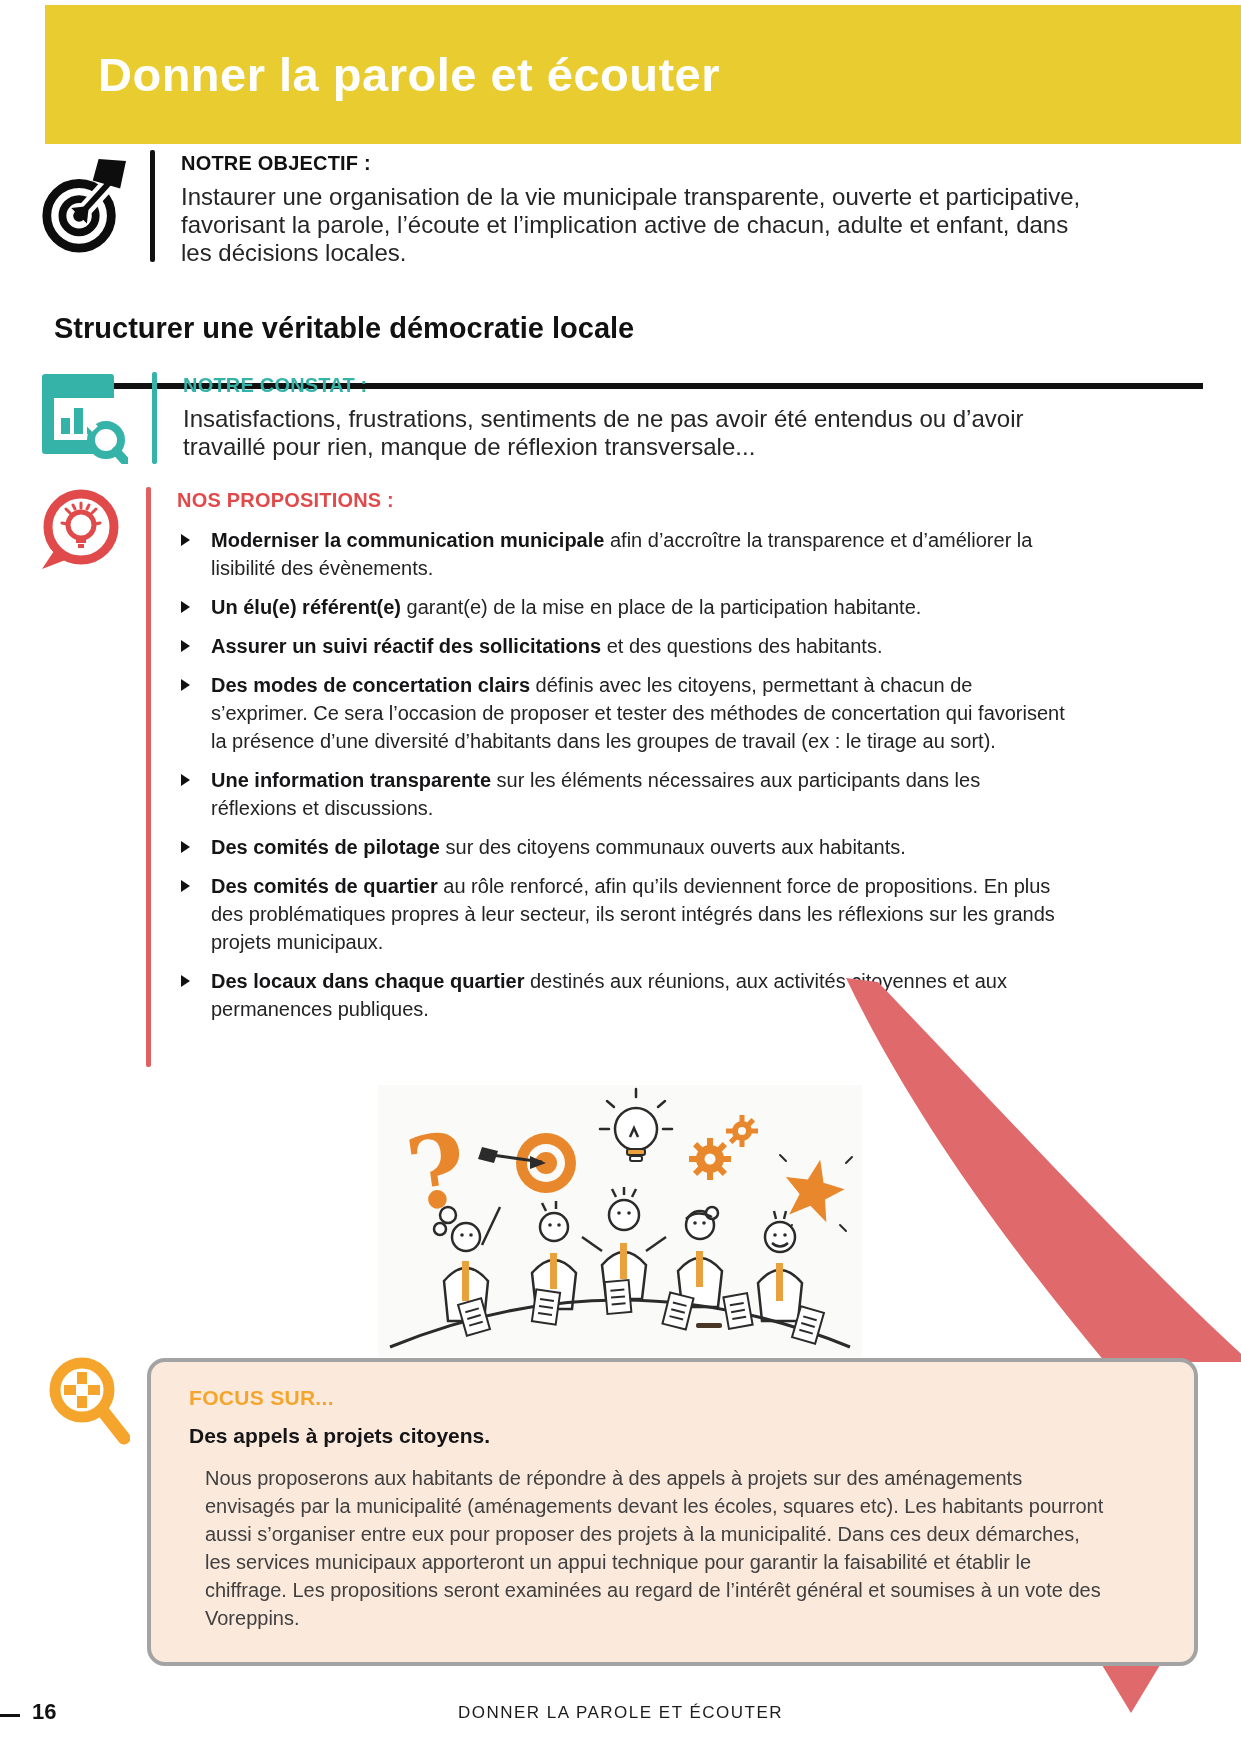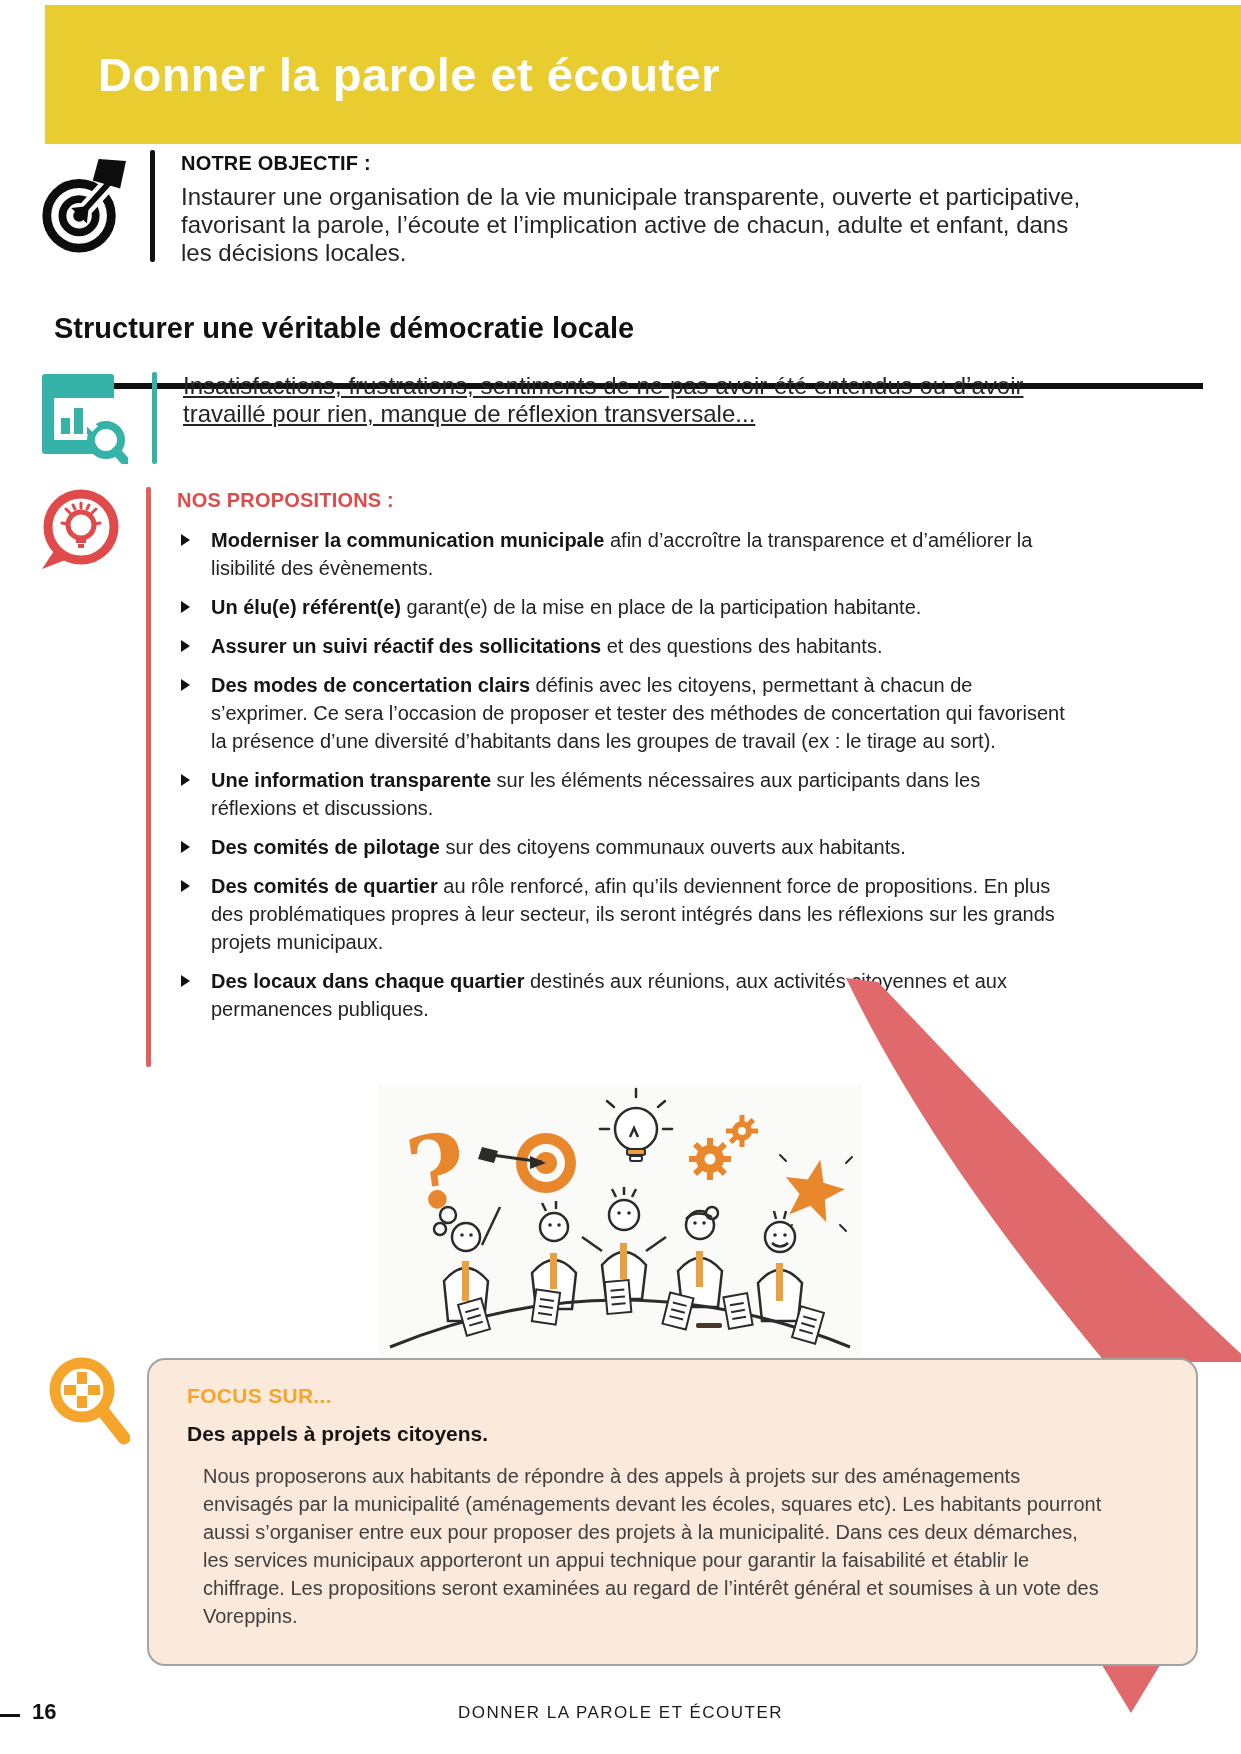--- a/index.html
+++ b/index.html
@@ -23,21 +23,21 @@
   .row-objectif .vbar{height:112px;background:#111111;}
   .row-objectif .rowbody{width:905px;}
 
   
   .section-title{position:absolute;left:42px;top:300px;margin:12px;font-size:29px;font-weight:700;color:#111;}
   .section-rule{position:absolute;left:42px;top:383px;width:1161px;height:6px;background:#111;}
 
   
   .row-constat{top:372px;}
   .row-constat .vbar{height:92px;}
-  .row-constat .rowbody{width:905px;text-decoration:underline;}
+  .row-constat .rowbody{width:905px;}
 
   
   .row-propositions{top:487px;}
   .row-propositions .vbar{height:580px;}
   .props-list{list-style:none;margin:14px 0 0 0;padding:0;width:888px;}
   .props-list li{position:relative;padding-left:34px;margin-bottom:11px;font-size:20px;line-height:28px;color:#232325;}
   .props-list li b{font-weight:700;color:#151517;}
   .tri{position:absolute;left:4px;top:8px;width:0;height:0;
        border-left:9px solid #111;border-top:6px solid transparent;border-bottom:6px solid transparent;}
 
@@ -45,21 +45,21 @@
   .illustration{position:absolute;left:378px;top:1085px;width:484px;height:272px;}
 
   
   .ribbon{position:absolute;left:820px;top:950px;width:430px;height:415px;z-index:1;}
   .ribbon-tip{position:absolute;left:1102px;top:1665px;width:0;height:0;z-index:1;
       border-left:29px solid transparent;border-right:29px solid transparent;border-top:48px solid #e0696c;}
 
   
   .focus-icon{position:absolute;left:42px;top:1352px;z-index:2;}
   .focus-box{position:absolute;left:147px;top:1358px;width:1051px;height:308px;box-sizing:border-box;
-      border:2px solid #a3a3a3;border-radius:18px;background:#fbe9dc;z-index:2;
+      border:4px solid #a3a3a3;border-radius:18px;background:#fbe9dc;z-index:2;
       padding:24px 36px 0 38px;}
   .focus-head{font-size:21px;font-weight:700;color:#f5a52c;letter-spacing:.3px;margin:0;}
   .focus-sub{font-size:21px;font-weight:700;color:#151517;margin:14px 0 2px 0;}
   .focus-body{font-size:20px;line-height:28px;color:#404040;width:900px;margin:16px;}
 
   
   .page-dash{position:absolute;left:0;top:1714px;width:20px;height:3px;background:#111;}
   .page-num{position:absolute;left:32px;top:1699px;font-size:22px;font-weight:700;color:#111;}
   .footer-title{position:absolute;left:0;top:1703px;width:100%;text-align:center;font-size:17px;
       letter-spacing:1.5px;color:#1b1b1d;}
@@ -105,20 +105,21 @@
         <rect x="23" y="46" width="9" height="16" fill="#35b3a8"></rect>
         <rect x="36" y="36" width="9" height="26" fill="#35b3a8"></rect>
         <rect x="49" y="52" width="9" height="10" fill="#35b3a8"></rect>
         <circle cx="68" cy="68" r="15" fill="#ffffff" stroke="#35b3a8" stroke-width="8"></circle>
         <line x1="57" y1="57" x2="50" y2="50" stroke="#ffffff" stroke-width="8"></line>
         <line x1="78" y1="79" x2="87" y2="89" stroke="#35b3a8" stroke-width="9" stroke-linecap="round"></line>
       </svg>
     </span>
     <span class="vbar" style="background:#35b3a8;"></span>
     <div class="rowcontent">
+      <div class="rowhead" style="color:#35b3a8;">NOTRE CONSTAT :</div>
       <div class="rowbody">Insatisfactions, frustrations, sentiments de ne pas avoir été entendus ou d’avoir travaillé pour rien, manque de réflexion transversale...</div>
     </div>
   </div>
 
   <div class="iconrow row-propositions">
     <span class="icon">
       <svg width="84" height="88" viewBox="0 0 84 88">
         <circle cx="43" cy="40" r="33" fill="#ffffff" stroke="#e04a4a" stroke-width="9"></circle>
         <polygon points="16,64 4,82 30,72" fill="#e04a4a"></polygon>
         <circle cx="43" cy="38" r="13" fill="none" stroke="#e04a4a" stroke-width="5"></circle>

